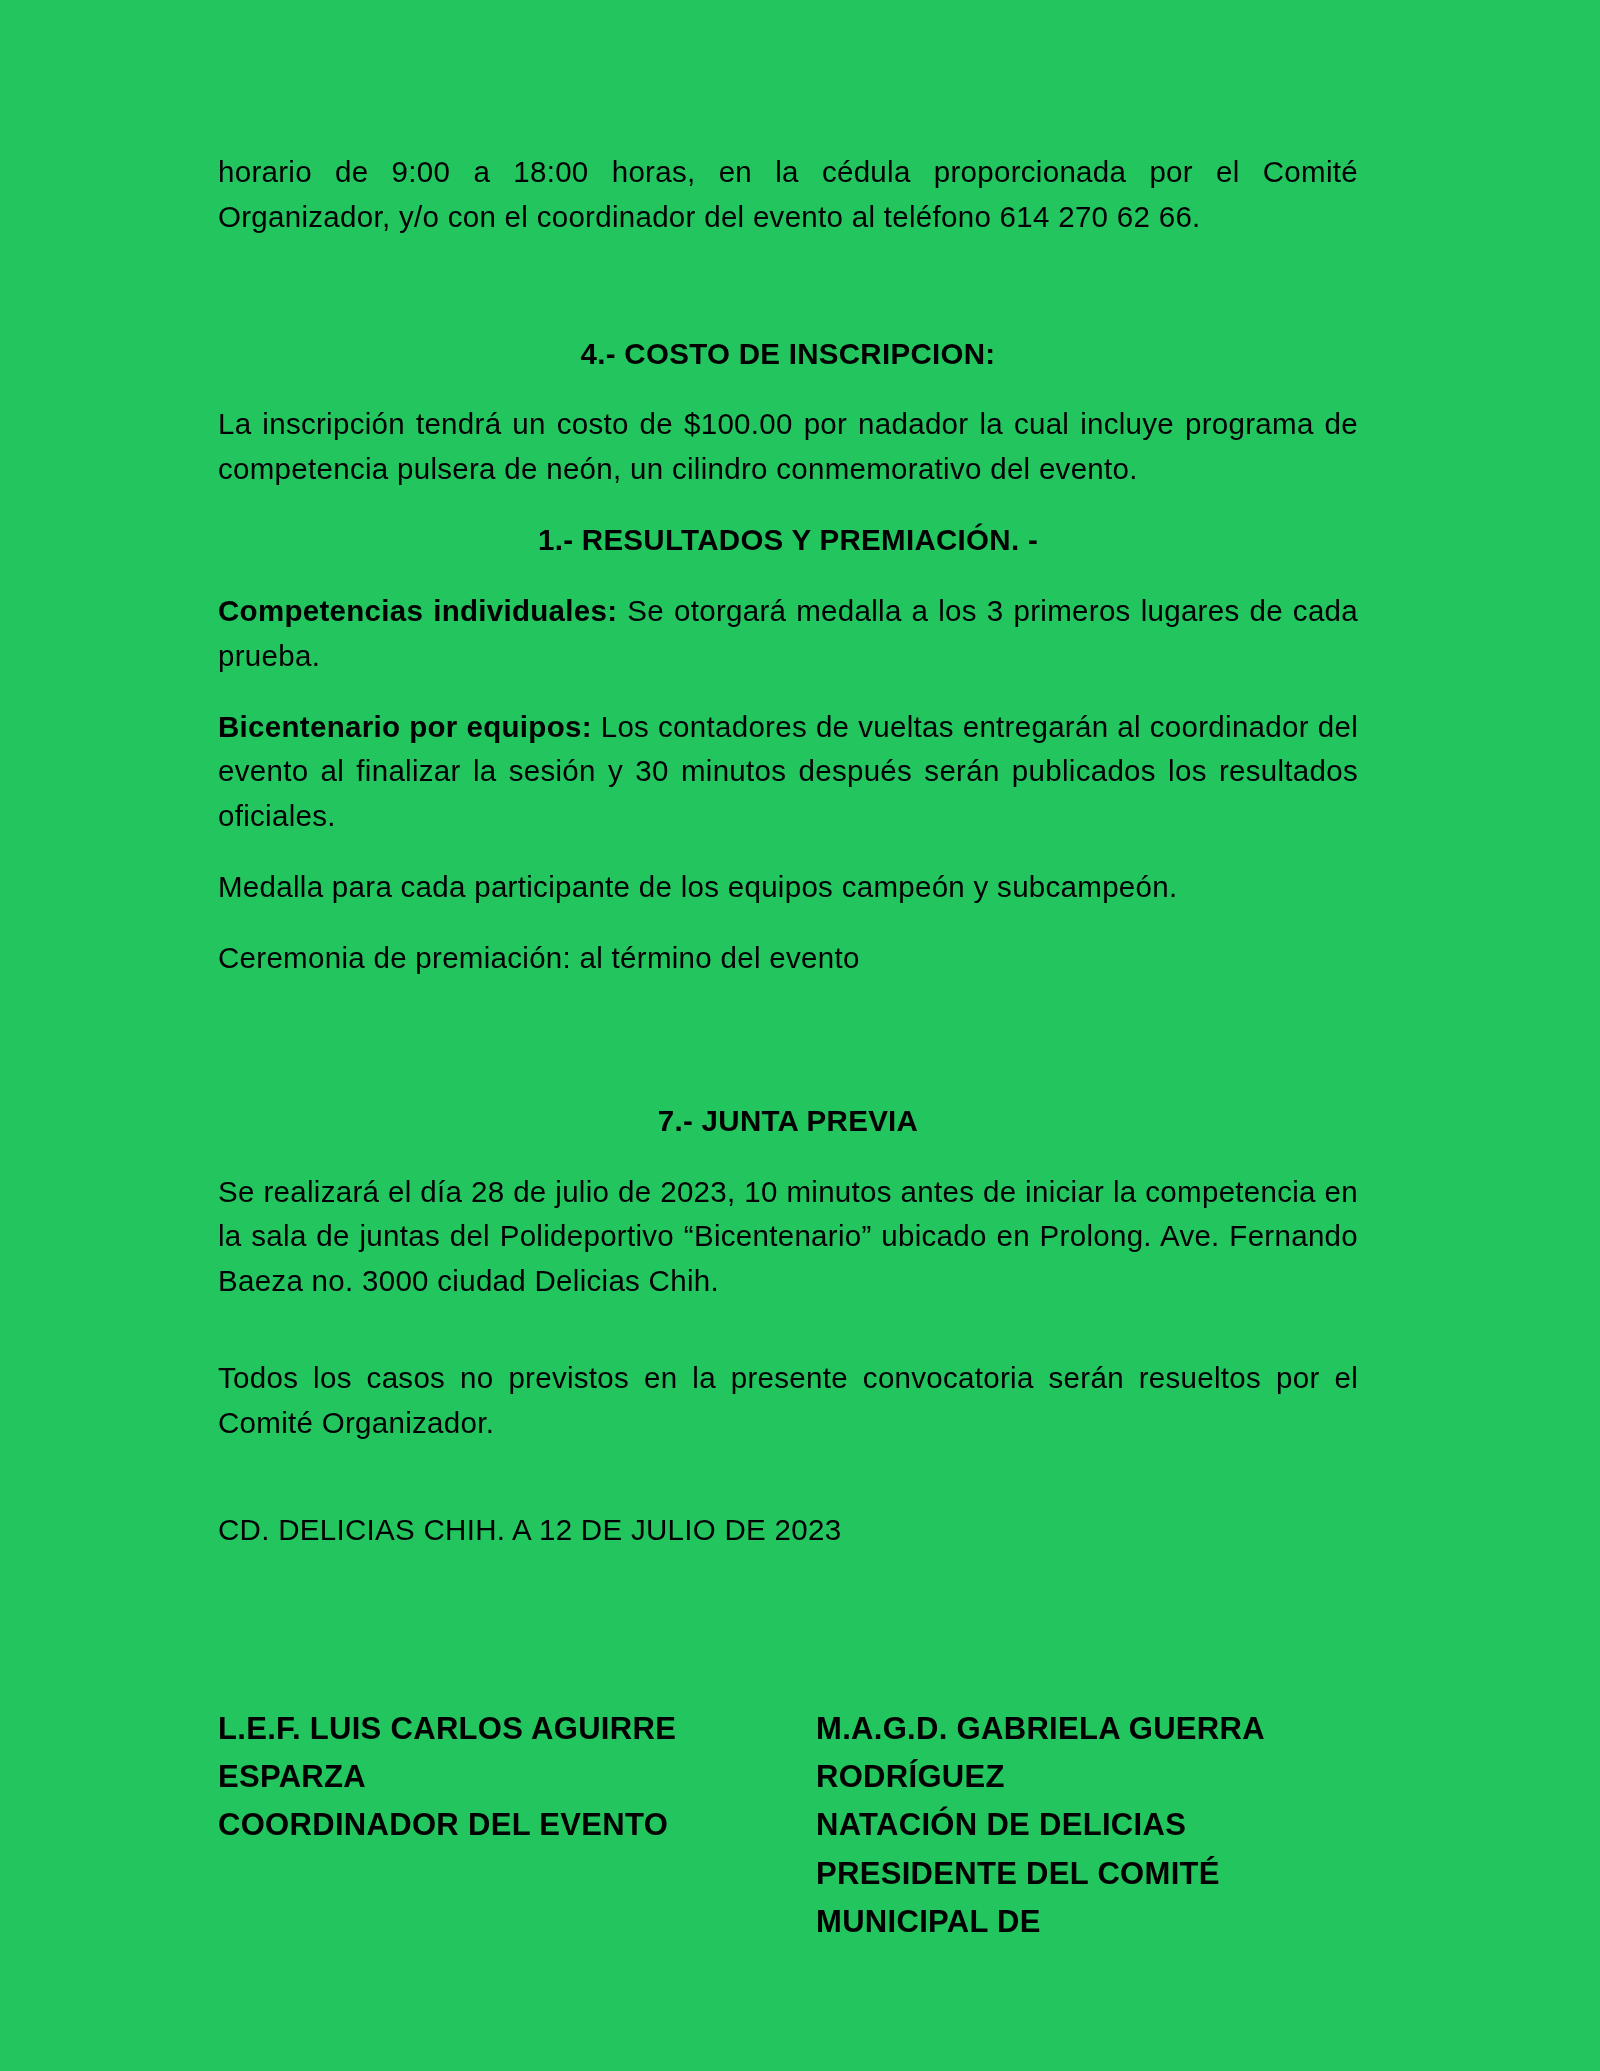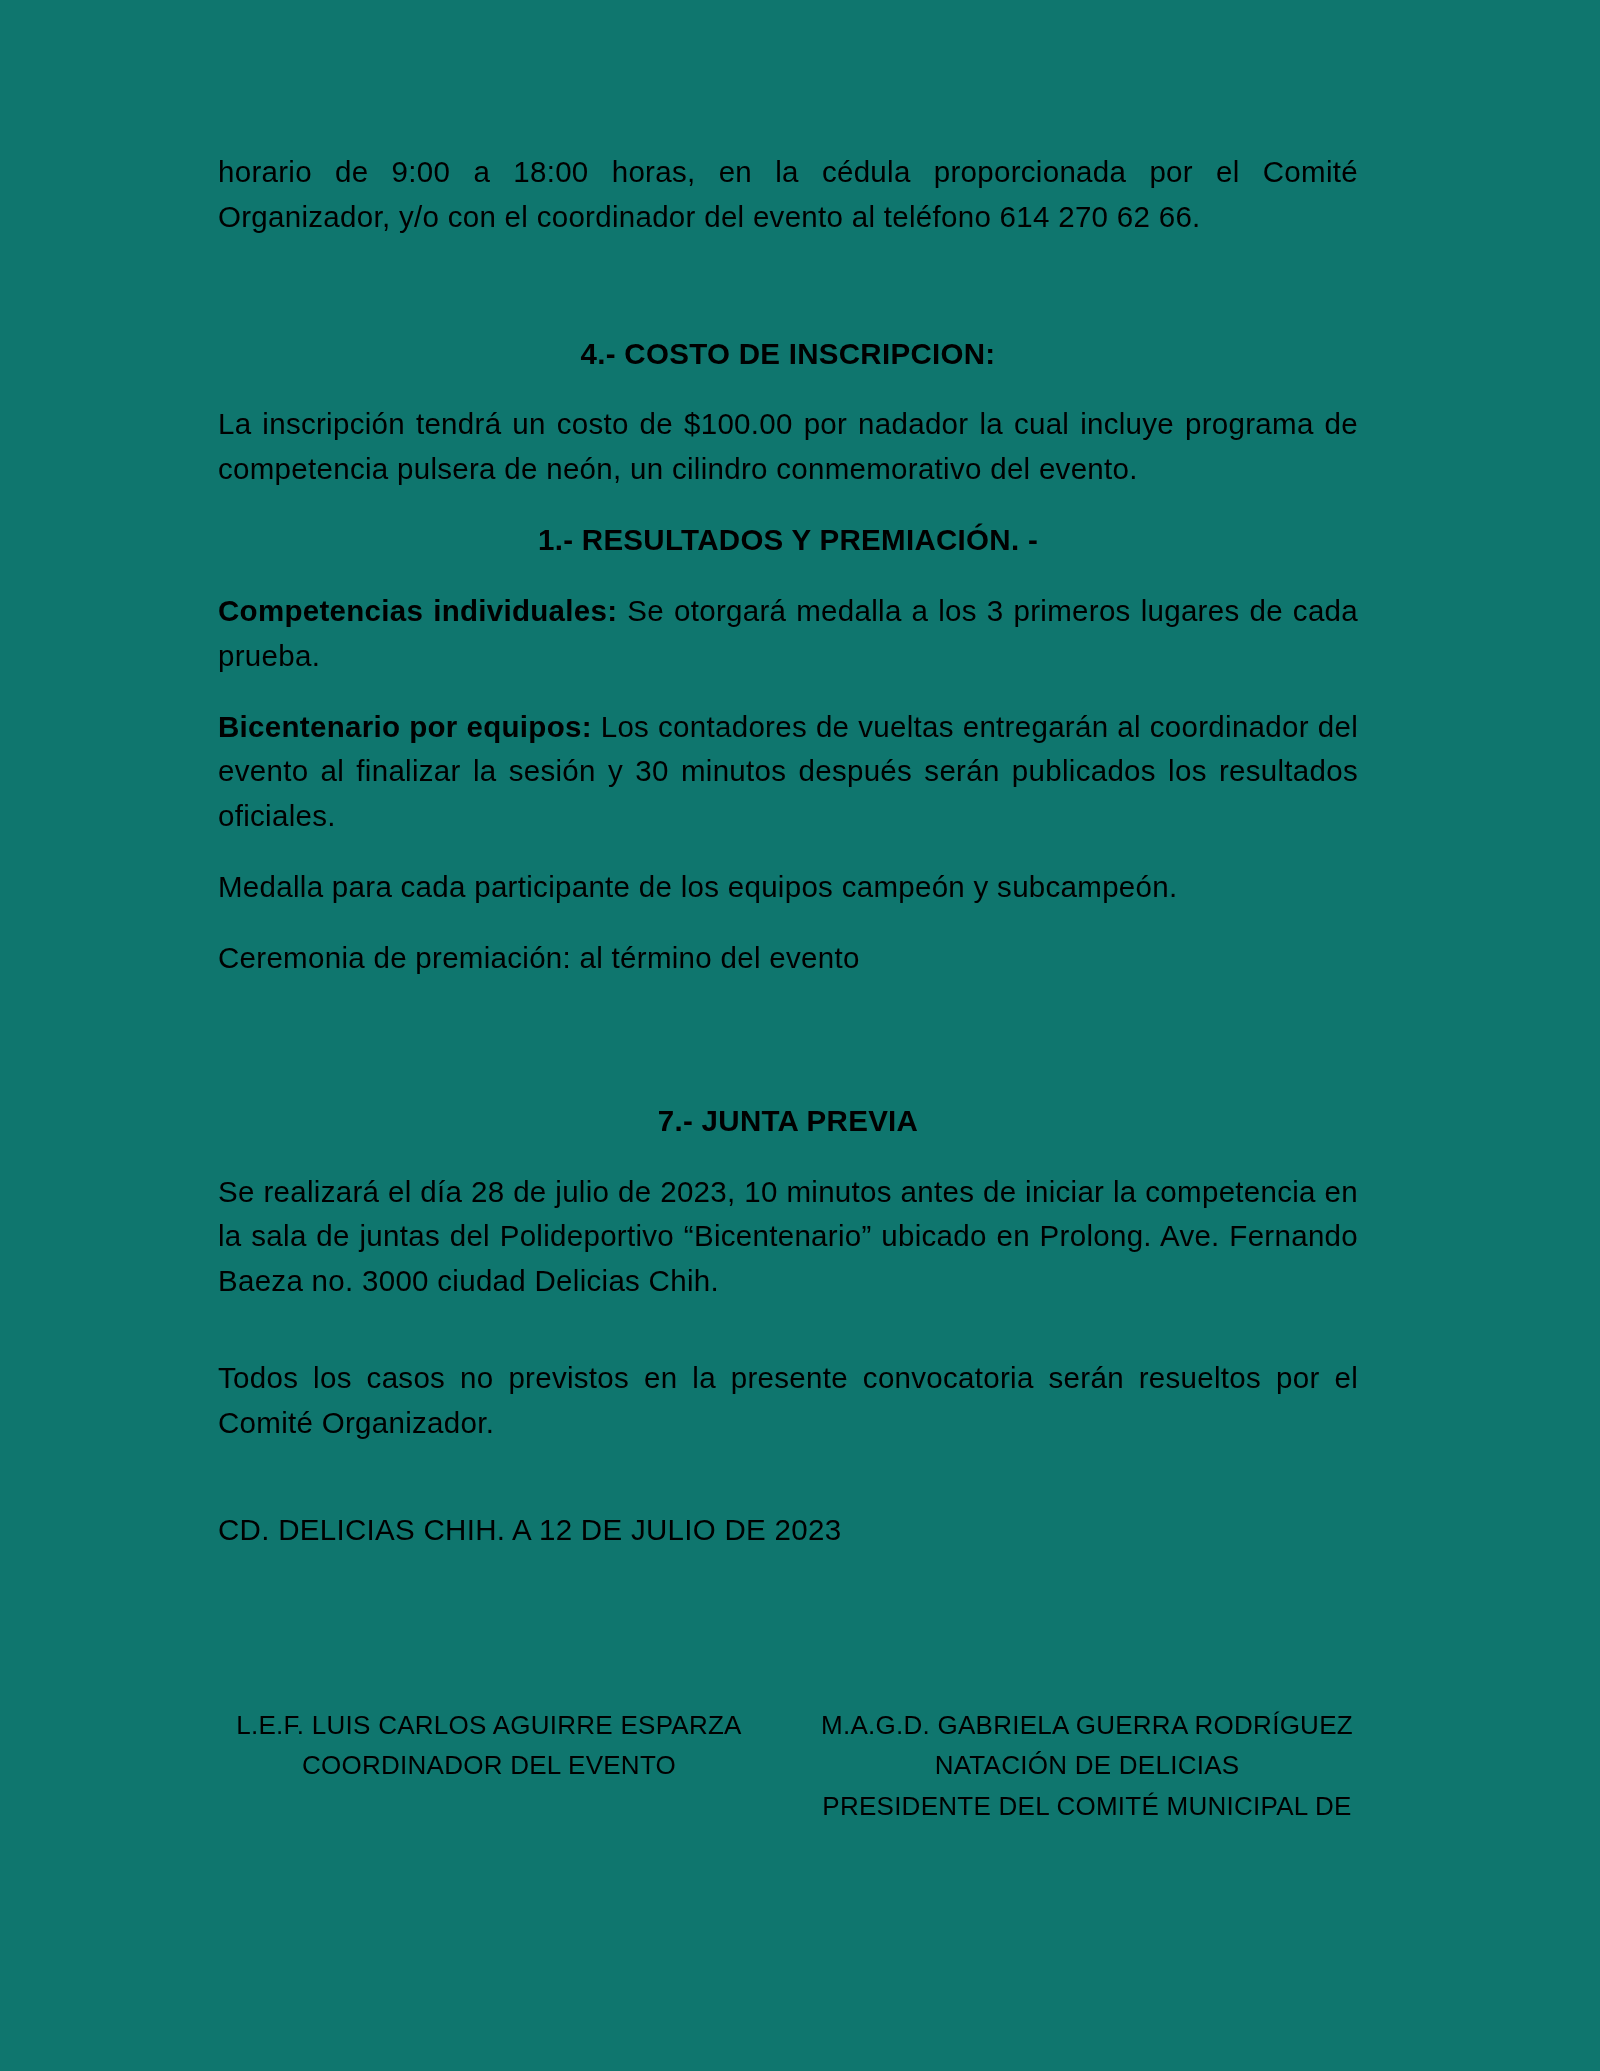--- a/index.html
+++ b/index.html
@@ -13,21 +13,21 @@
     height: 2071px;
     font-family: "Liberation Sans", sans-serif;
     color: #000000;
     -webkit-font-smoothing: antialiased;
   }
   .page {
     position: relative;
     box-sizing: border-box;
     width: 1600px;
     height: 2071px;
-    background: #0f766e;
+    background: #22c55e;
     padding: 150px 200px 0 218px;
   }
   .doc-body {
     width: 1140px;
   }
   p {
     margin: 0;
     font-size: 29.5px;
     line-height: 1.52;
     text-align: justify;
@@ -57,23 +57,22 @@
     letter-spacing: 0.01em;
     padding-right: 4px;
   }
   .signatures {
     display: flex;
     width: 1140px;
     margin-top: 152px;
   }
   .sig-col {
     flex: 1 1 0;
-    text-align: center;
-    font-weight: normal;
-    font-size: 26px;
+    font-weight: bold;
+    font-size: 31px;
     line-height: 1.56;
     letter-spacing: 0.01em;
   }
   .sig-col.left  { padding-right: 30px; }
   .sig-col.right { padding-left: 26px; }
   .sig-line { display: block; }
   .indent-sm { padding-left: 12px; }
 </style>
 </head>
 <body>

